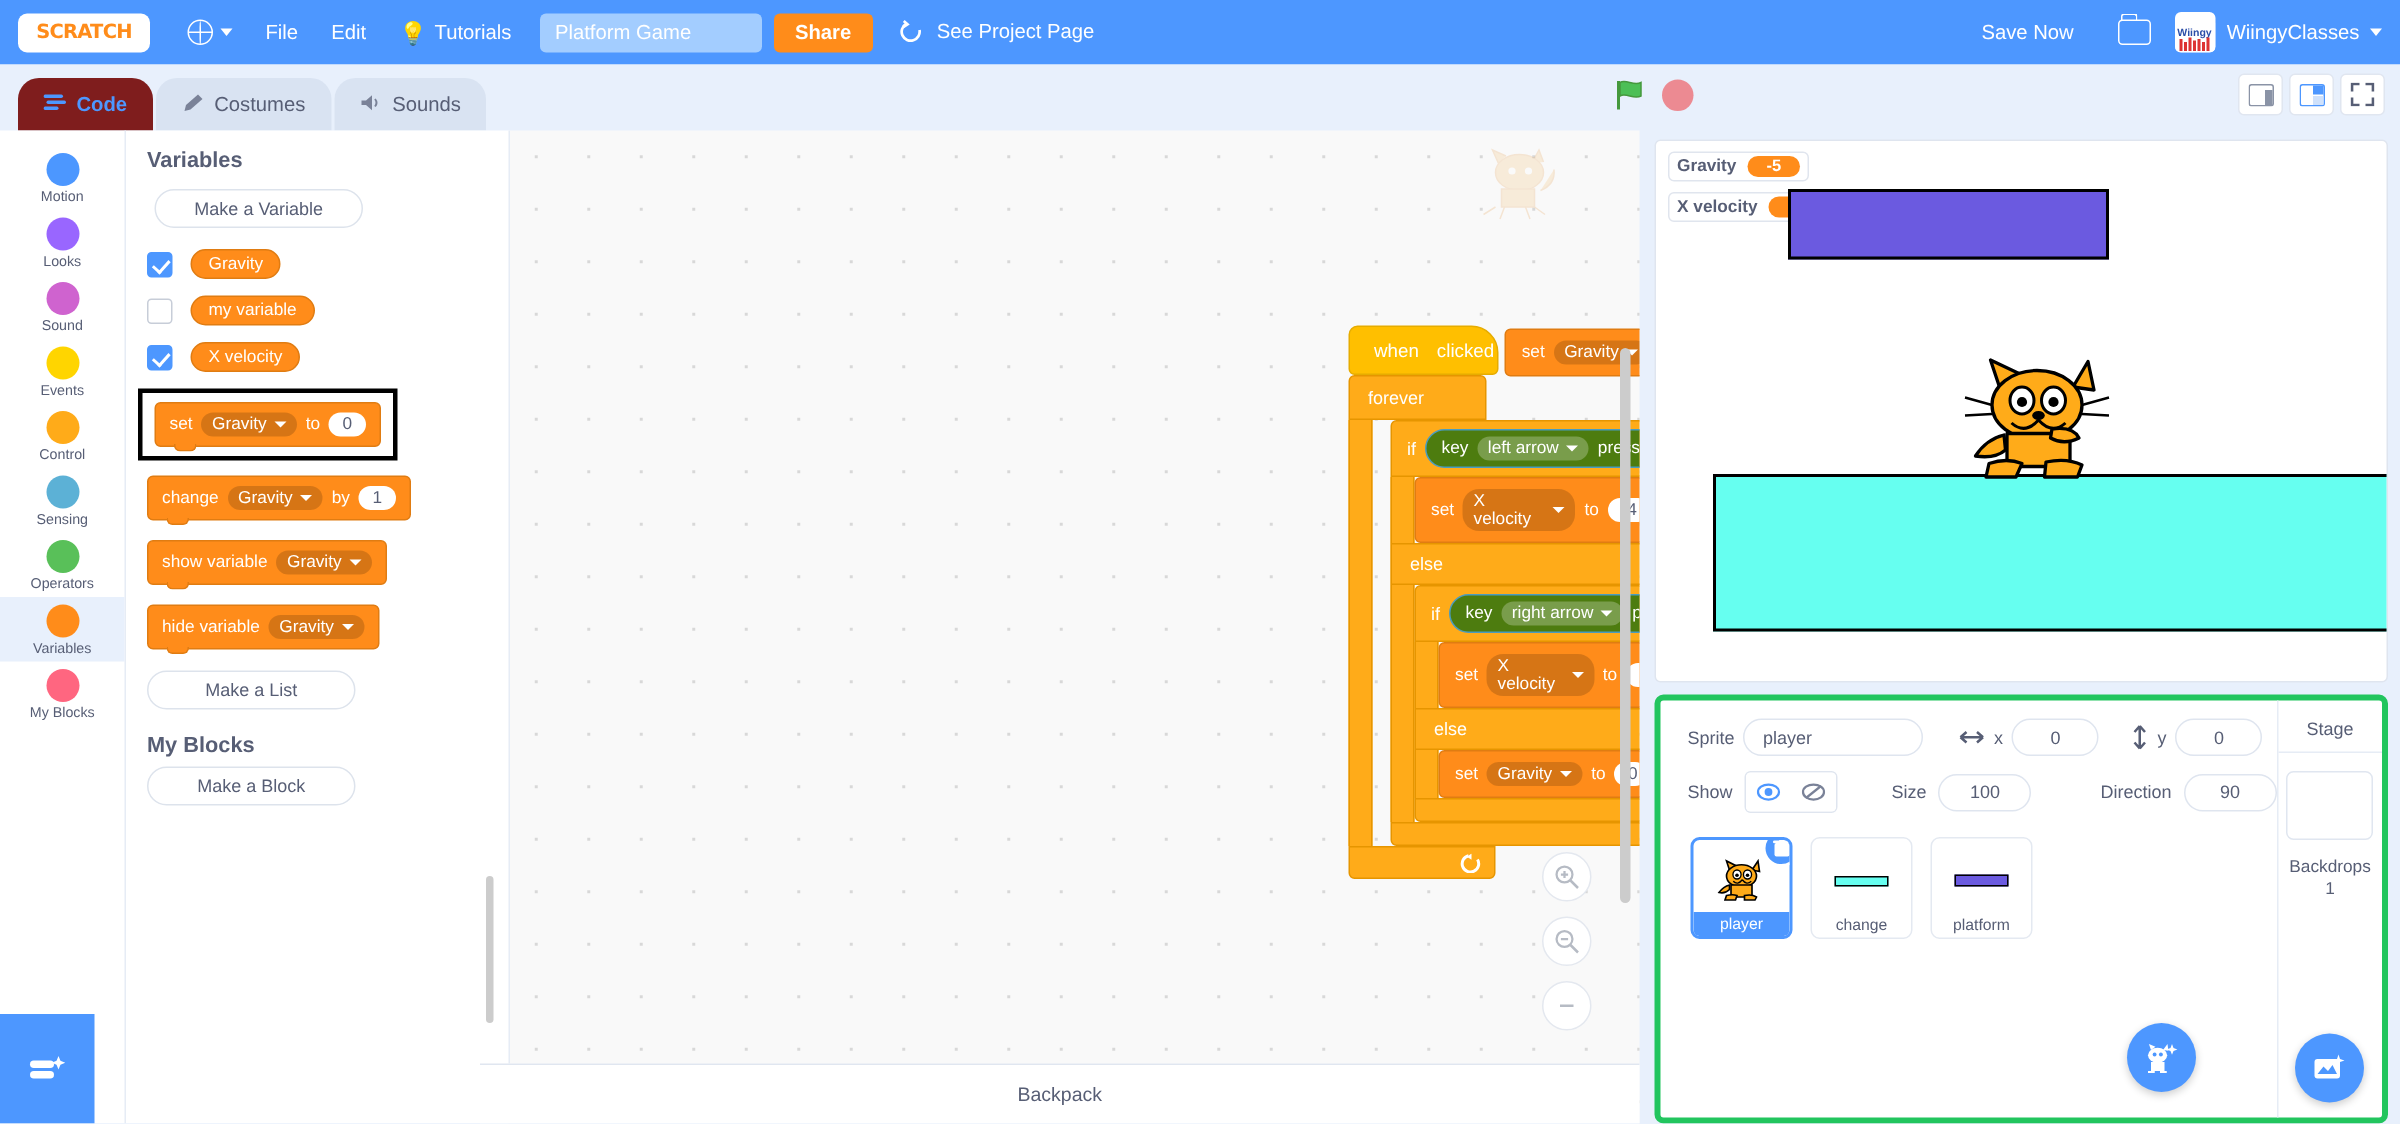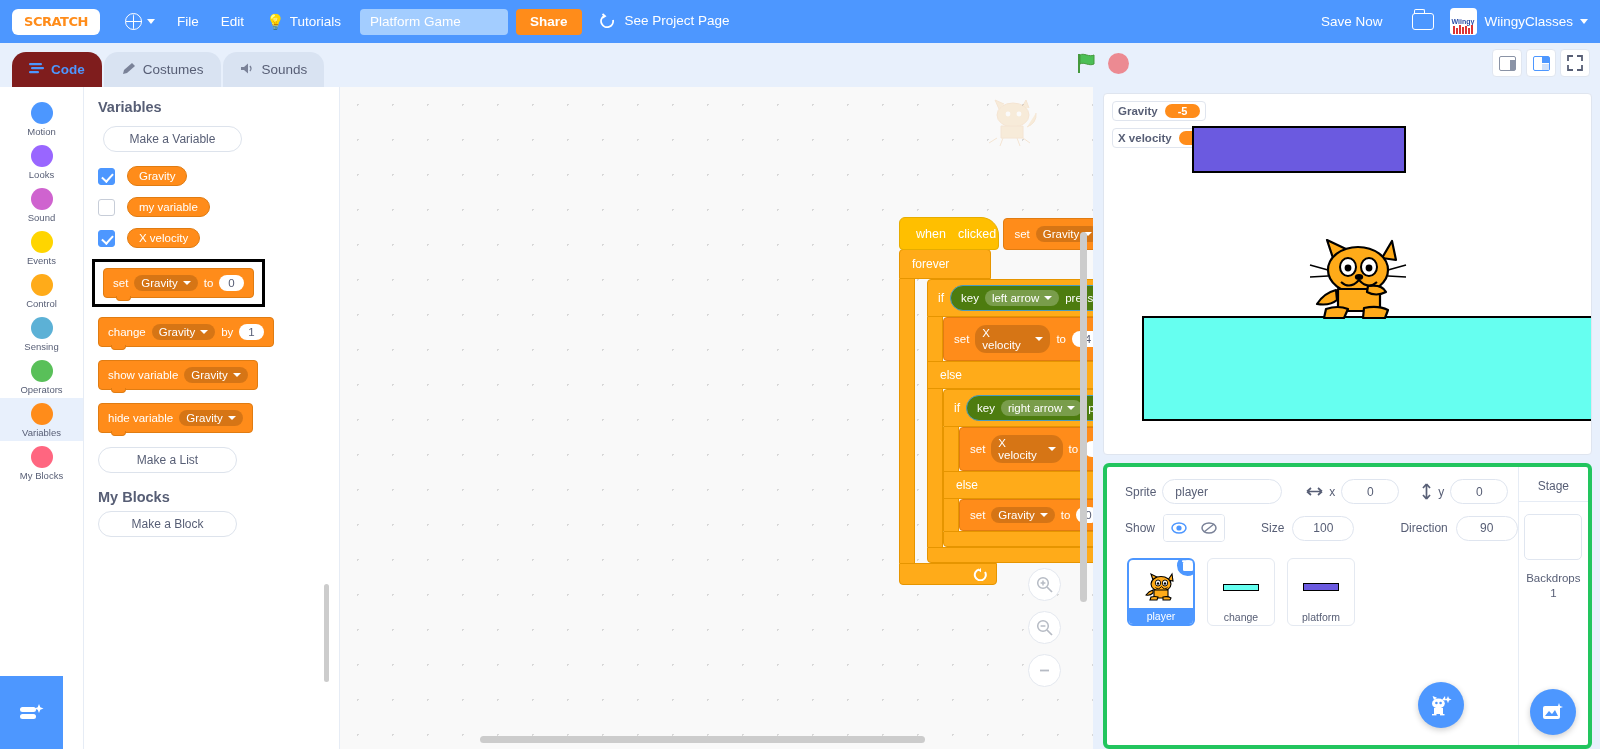--- a/index.html
+++ b/index.html
@@ -742,13 +742,16 @@
         <path d="M4 13 h9 v6 h-9 z"></path>
         <path d="M2 19 h4.5 v1.4 h-4.5 z"></path>
           <path d="M10 19 h4.5 v1.4 h-4.5 z"></path>
         <path d="M18 1 L19 3.6 L21.6 4.6 L19 5.6 L18 8.2 L17 5.6 L14.4 4.6 L17 3.6 Z"></path>
       </g>
       <circle cx="6.4" cy="8" r="1.3" fill="#4d97ff"></circle>
         <circle cx="10.6" cy="8" r="1.3" fill="#4d97ff"></circle>
     </svg>
   </div>
 
+  <div class="backpack">
+    <span>Backpack</span>
+  </div>
 </div>
 
 </body></html>

